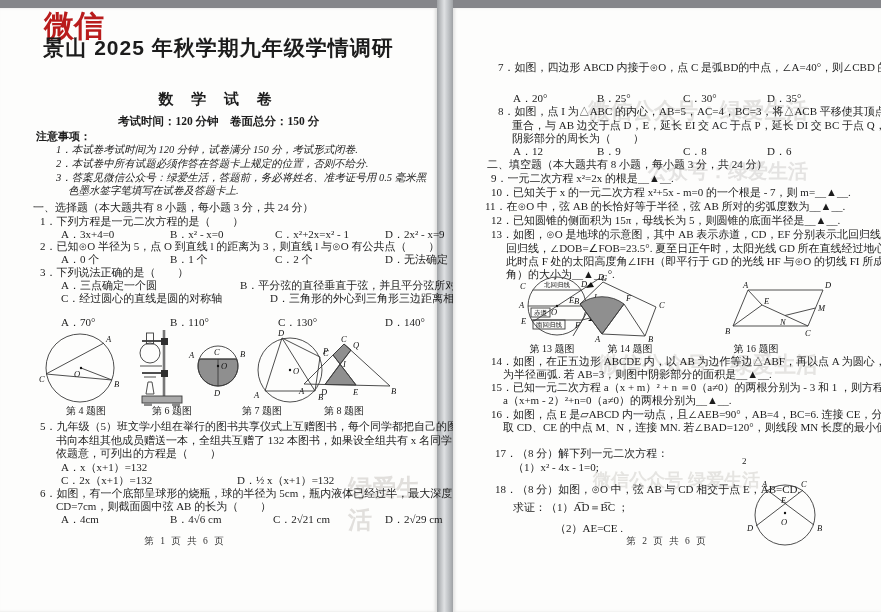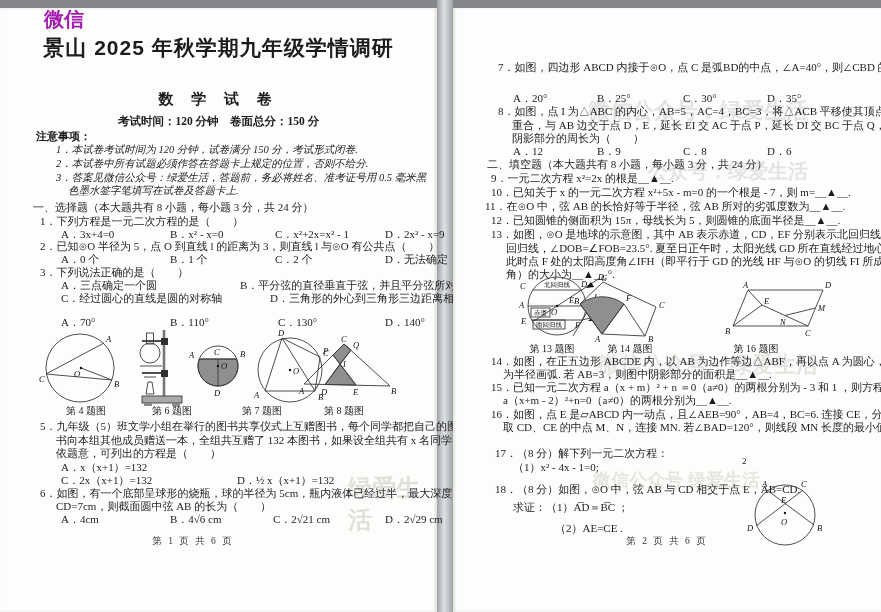--- a/index.html
+++ b/index.html
@@ -33,21 +33,21 @@
   svg text.cn{font-style:normal;font-size:6.5px;}
   svg .dot{fill:#111;stroke:none;}
 </style>
 </head>
 <body>
 
 <div class="topband"></div>
 <div class="gap"></div>
 
 <div class="page left">
-  <div class="wm" style="left:44px;top:-2px;font-size:20px;color:#a21caf;">微信</div>
+  <div class="wm" style="left:44px;top:-2px;font-size:30px;color:#b91c1c;">微信</div>
   <div class="wm" style="left:348px;top:464px;font-size:24px;color:rgba(185,182,176,0.42);">绿爱生活</div>
 
   <div class="ln title" style="top:26px;">景山 2025 年秋学期九年级学情调研</div>
   <div class="ln subtitle" style="top:82px;">数 学 试 卷</div>
   <div class="ln examinfo" style="top:106px;">考试时间：120 分钟　卷面总分：150 分</div>
 
   <div class="ln bold" style="left:36px;top:121px;">注意事项：</div>
   <div class="ln sm ital" style="left:56px;top:135px;">1．本试卷考试时间为 120 分钟，试卷满分 150 分，考试形式闭卷.</div>
   <div class="ln sm ital" style="left:56px;top:149px;">2．本试卷中所有试题必须作答在答题卡上规定的位置，否则不给分.</div>
   <div class="ln sm ital" style="left:56px;top:163px;">3．答案见微信公众号：绿爱生活，答题前，务必将姓名、准考证号用 0.5 毫米黑</div>
@@ -162,21 +162,21 @@
   <div class="ln" style="left:61px;top:465px;">C．2x（x+1）=132</div>
   <div class="ln" style="left:237px;top:465px;">D．½ x（x+1）=132</div>
 
   <div class="ln" style="left:40px;top:478px;">6．如图，有一个底部呈球形的烧瓶，球的半径为 5cm，瓶内液体已经过半，最大深度</div>
   <div class="ln" style="left:56px;top:491px;">CD=7cm，则截面圆中弦 AB 的长为（　　）</div>
   <div class="ln" style="left:61px;top:504px;">A．4cm</div>
   <div class="ln" style="left:170px;top:504px;">B．4√6 cm</div>
   <div class="ln" style="left:273px;top:504px;">C．2√21 cm</div>
   <div class="ln" style="left:385px;top:504px;">D．2√29 cm</div>
 
-  <div class="ln footer" style="left:12px;width:362px;top:527px;">第 1 页 共 6 页</div>
+  <div class="ln footer" style="left:4px;width:362px;top:527px;">第 1 页 共 6 页</div>
 </div>
 
 <div class="page right">
   <div class="wm" style="left:135px;top:88px;font-size:22px;color:rgba(168,166,160,0.30);">微信公众号：绿爱生活</div>
   <div class="wm" style="left:195px;top:150px;font-size:20px;color:rgba(172,170,164,0.30);">公众号：绿爱生活</div>
   <div class="wm" style="left:145px;top:342px;font-size:22px;color:rgba(176,173,167,0.30);">微信公众号：绿爱生活</div>
   <div class="wm" style="left:140px;top:460px;font-size:18px;color:rgba(181,178,171,0.33);">微信公众号 绿爱生活</div>
 
   <div class="ln" style="left:45px;top:52px;">7．如图，四边形 ABCD 内接于⊙O，点 C 是弧BD的中点，∠A=40°，则∠CBD 的度</div>
   <div class="ln" style="left:60px;top:83px;">A．20°</div>

